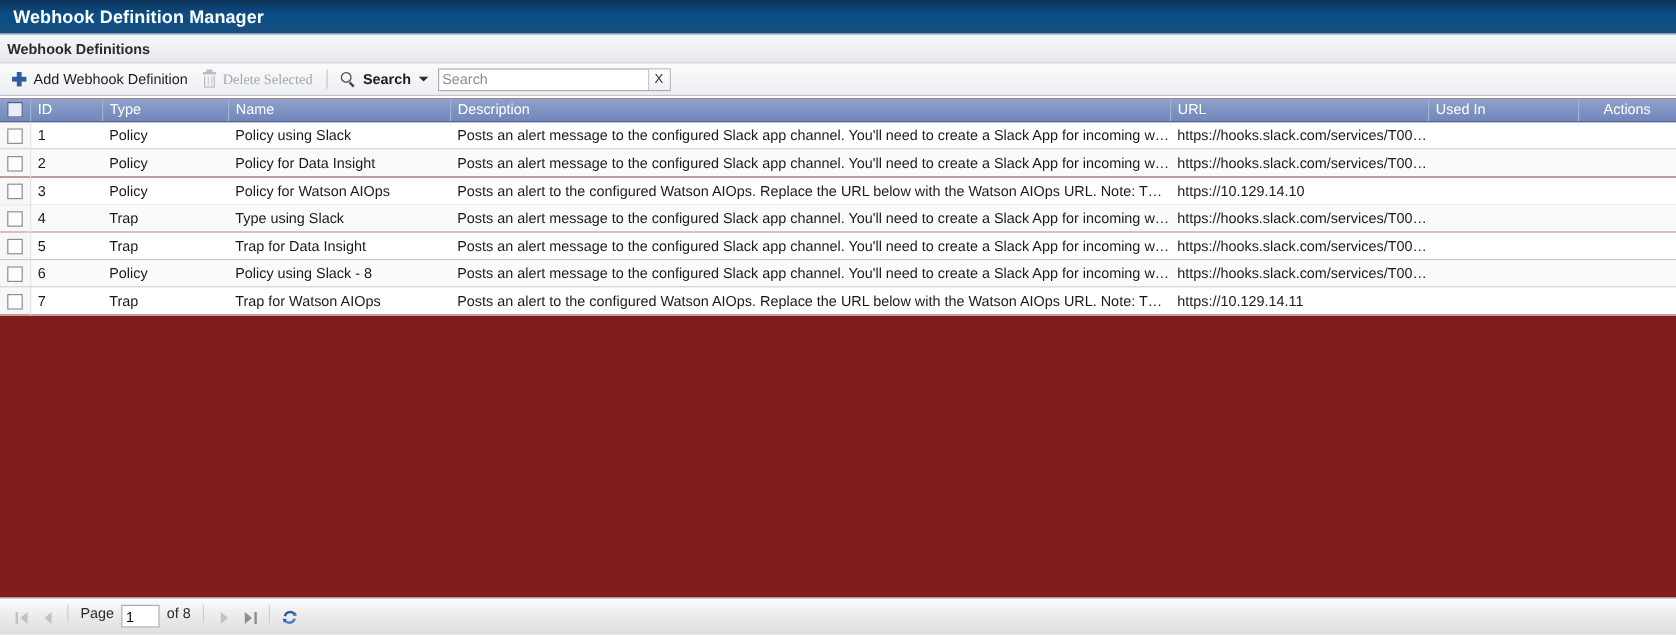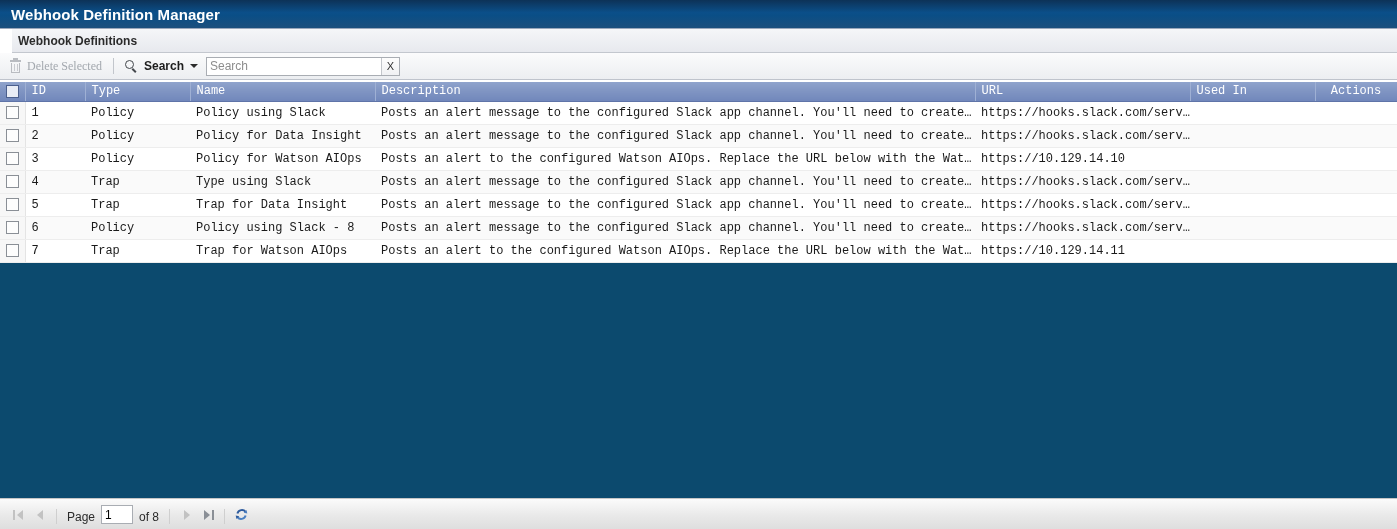--- a/index.html
+++ b/index.html
@@ -36,21 +36,20 @@
 
   
   #panel-header {
     height: 24px;
     background: linear-gradient(to bottom, #f5f6f8 0%, #e7e9ee 100%);
     border-bottom: 1px solid #c3c7ce;
     display: flex;
     align-items: center;
     padding-left: 6px;
     box-sizing: border-box;
-    margin-left: 12px;
   }
   #panel-header .panel-title {
     font-size: 12px;
     font-weight: bold;
     color: #2b2b2b;
   }
 
   
   #toolbar {
     height: 27px;
@@ -177,23 +176,22 @@
     font-size: 11px; color: #333; cursor: default;
   }
 
   
   #grid {
     position: absolute;
     top: 82px;
     left: 0;
     right: 0;
     bottom: 31px;
-    background: #0c4a6e;
+    background: #7f1d1d;
     overflow: hidden;
-    font-family: Liberation Mono, monospace;
   }
   table.grid-table {
     border-collapse: collapse;
     table-layout: fixed;
     width: 1397px;
     font-size: 12px;
   }
   table.grid-table thead th {
     height: 19px;
     background: linear-gradient(to bottom, #8fa3cc 0%, #7f94c2 50%, #7187bb 100%);
@@ -250,21 +248,21 @@
     left: 0; right: 0; bottom: 0;
     height: 31px;
     background: linear-gradient(to bottom, #fbfbfb 0%, #e9e9e9 55%, #dedede 100%);
     border-top: 1px solid #c6c6c6;
     display: flex;
     align-items: center;
     padding: 0 8px;
     box-sizing: border-box;
     justify-content: space-between;
   }
-  #pager { display: flex; align-items: flex-end; gap: 2px; }
+  #pager { display: flex; align-items: flex-start; gap: 2px; }
   .pg-btn {
     width: 20px; height: 20px;
     display: flex; align-items: center; justify-content: center;
     cursor: default;
   }
   .pg-sep { width: 1px; height: 15px; background: #cfcfcf; margin: 0 4px; }
   .pg-label { font-size: 12px; color: #2b2b2b; padding: 0 4px; }
   #page-input {
     width: 32px; height: 19px;
     border: 1px solid #a9adb3;
@@ -303,20 +301,24 @@
 <div id="title-bar">
   <span class="title-text">Webhook Definition Manager</span>
 </div>
 
 <div id="panel-header">
   <span class="panel-title">Webhook Definitions</span>
 </div>
 
 <div id="toolbar">
 
+  <div class="tb-btn plain">
+    <span class="icon-plus"></span>
+    <span class="label">Add Webhook Definition</span>
+  </div>
 
   <div class="tb-btn plain disabled">
     <span class="icon-trash">
       <span class="handle"></span>
         <span class="lid"></span>
         <span class="can"></span>
     </span>
     <span class="label">Delete Selected</span>
   </div>
 

